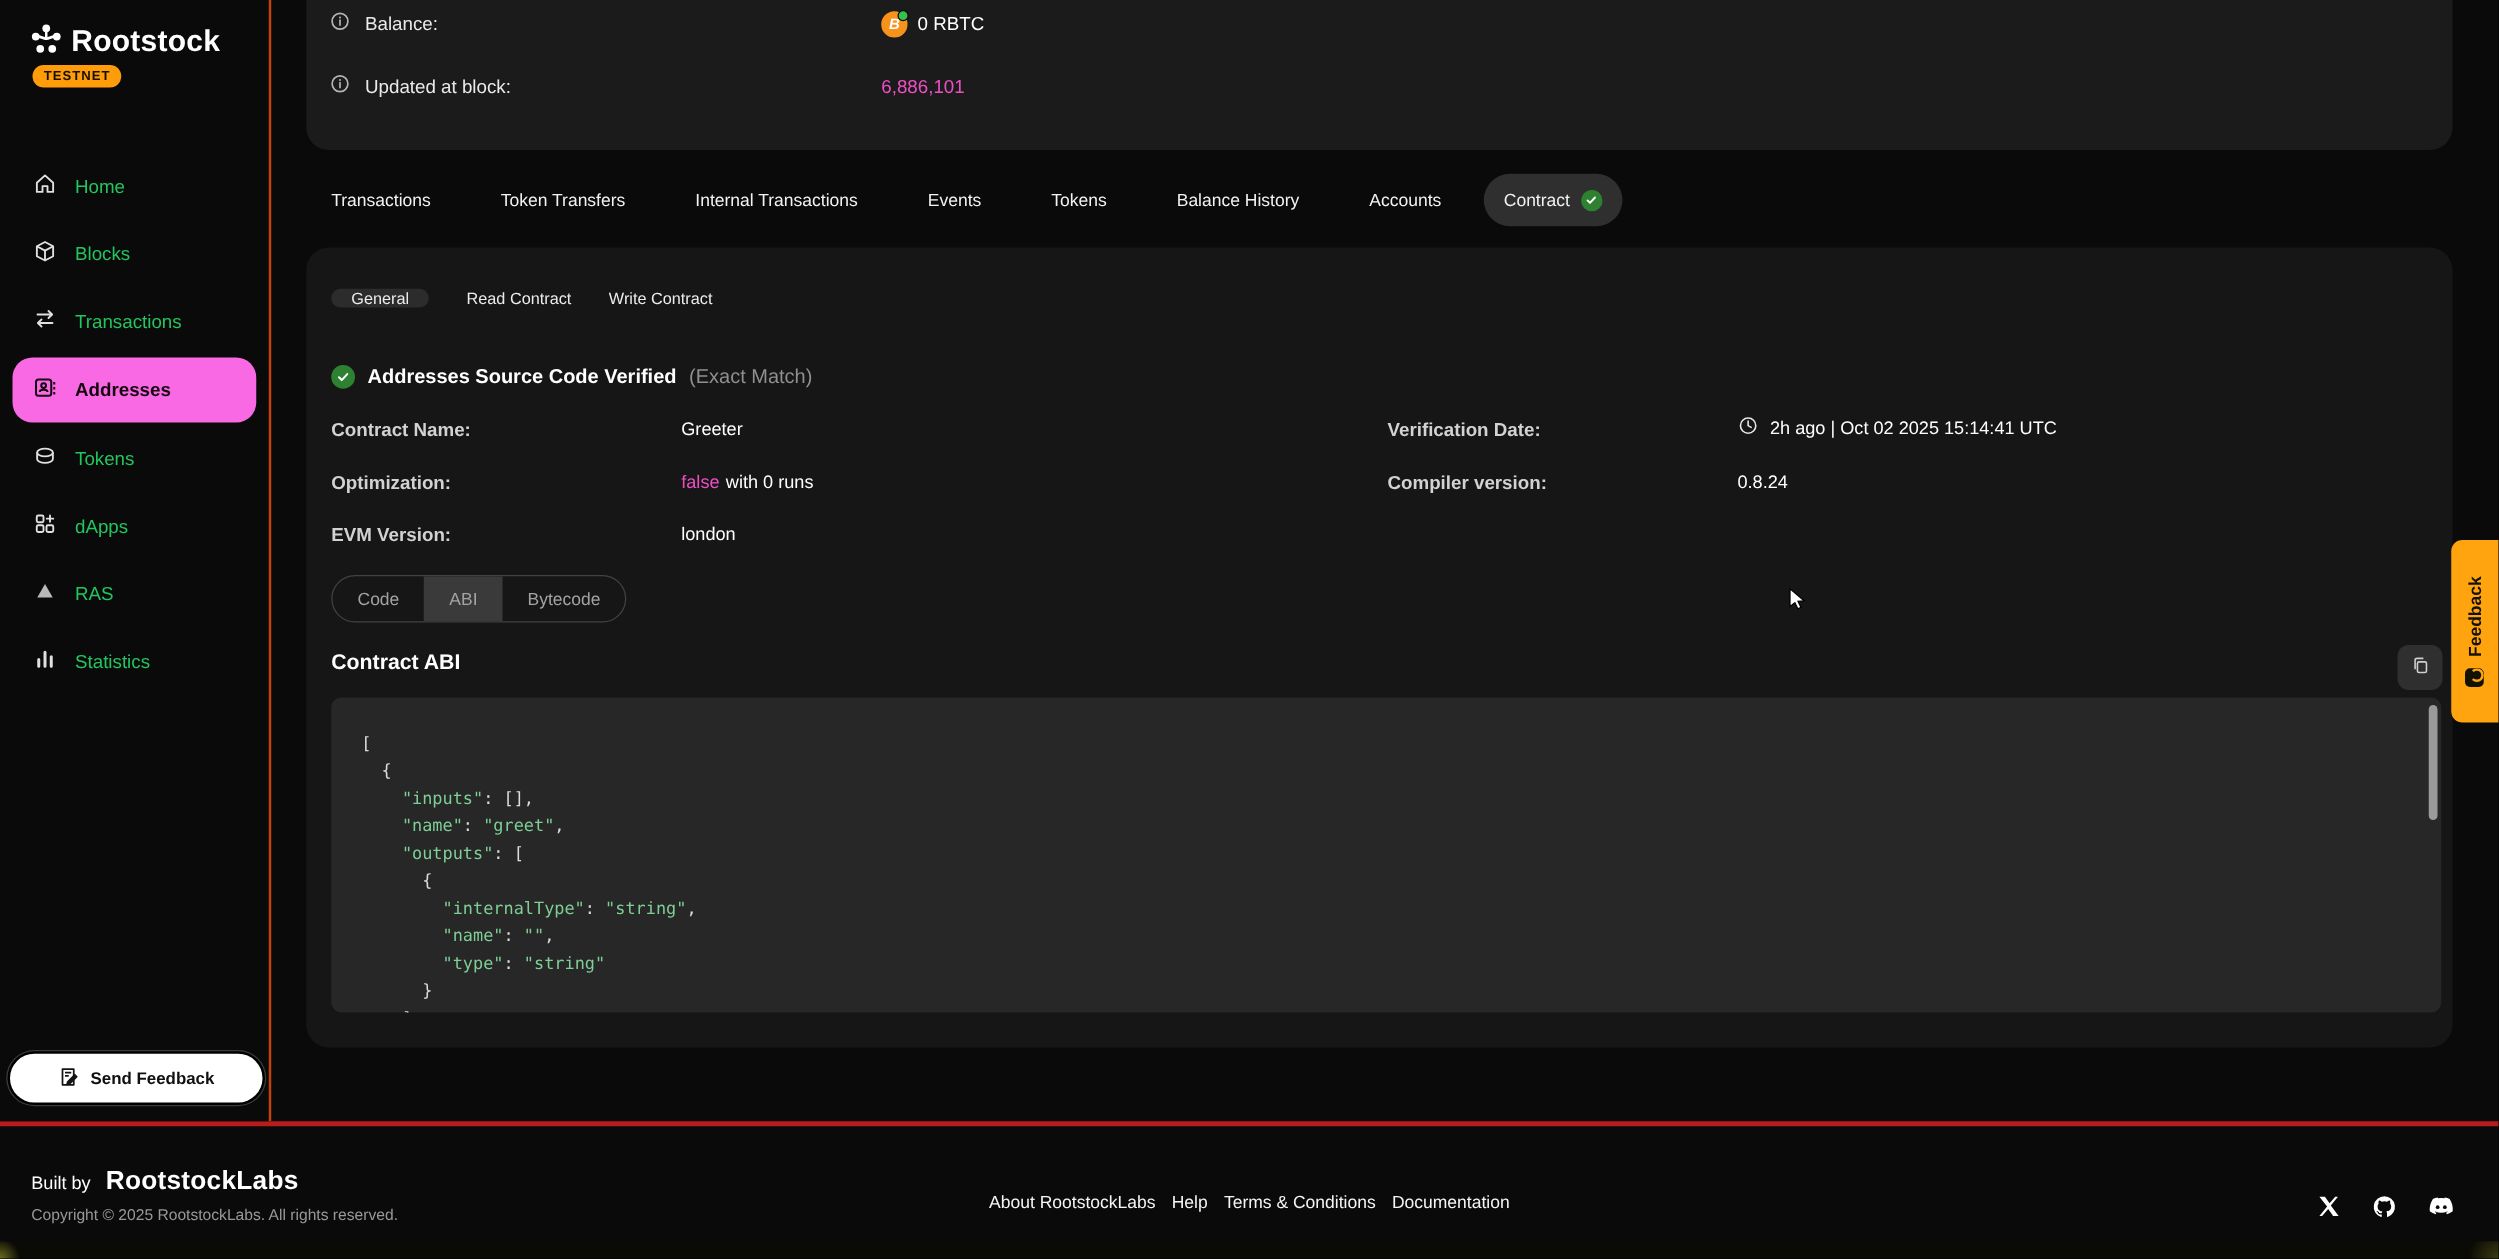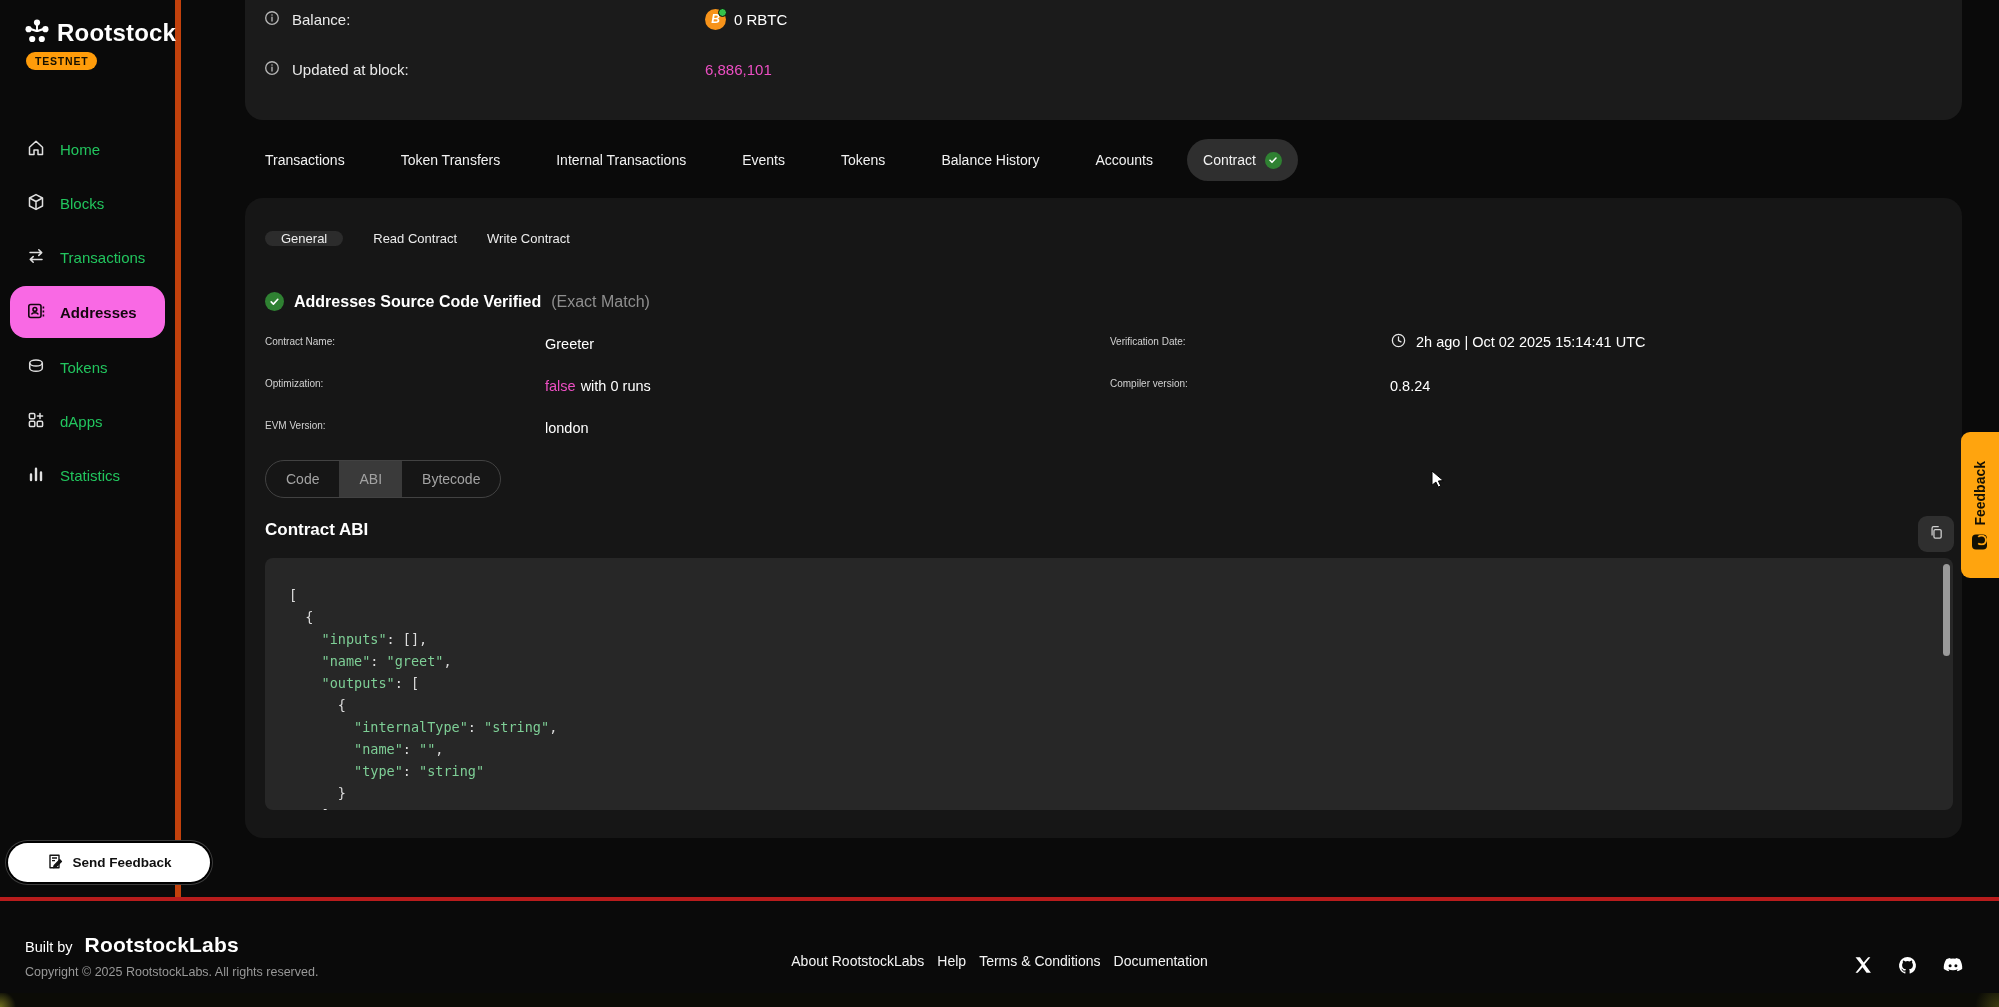--- a/index.html
+++ b/index.html
@@ -2,22 +2,22 @@
 <html><head>
 <meta charset="utf-8">
 <style>
   * { margin:0; padding:0; box-sizing:border-box; }
   html,body { background:#000; }
   .page {
     position:relative; width:1999px; height:1007px; overflow:hidden;
     background:#0a0a0a; font-family:"Liberation Sans", sans-serif; color:#fff;
   }
   
-  .sidebar { position:absolute; left:0; top:0; width:181px; height:897px;
-    background:#0a0a0a; border-right:6px solid #c2410c; z-index:5; }
+  .sidebar { position:absolute; left:0; top:0; width:217px; height:897px;
+    background:#0a0a0a; border-right:2px solid #c2410c; z-index:5; }
   .logo { position:absolute; left:24px; top:18px; display:flex; align-items:center; gap:7px; }
   .logo-text { font-size:24px; font-weight:700; letter-spacing:.2px; color:#fff; }
   .badge { position:absolute; left:26px; top:52px; background:#ff9c0a; color:#161000;
     font-size:10.5px; font-weight:700; letter-spacing:.8px; padding:3px 9px; border-radius:10px; }
   .nav { position:absolute; left:0; top:122px; width:100%; }
   .nav-item { display:flex; align-items:center; gap:14px; height:54px; padding-left:26px;
     font-size:15px; color:#22c55e; cursor:pointer; }
   .nav-item svg { flex:0 0 auto; }
   .nav-item.active { background:#f969e4; color:#14060f; border-radius:16px;
     margin:2px 10px; height:52px; padding-left:16px; font-weight:600; }
@@ -49,21 +49,21 @@
   
   .contract-card { position:absolute; left:245px; right:37px; top:198px; height:640px;
     background:#161616; border-radius:18px; }
   .subtabs { position:absolute; left:20px; top:33px; display:flex; align-items:center; gap:30px;
     font-size:13px; color:#ececec; }
   .subtab { cursor:pointer; }
   .subtab.active { background:#2c2c2c; padding:0 16px; border-radius:12px; }
   .verified { position:absolute; left:20px; top:94px; display:flex; align-items:center; gap:10px;
     font-size:16px; font-weight:700; }
   .verified .dim { font-weight:400; color:#8f8f8f; }
-  .frow { position:absolute; font-size:10px; }
+  .frow { position:absolute; font-size:15px;font-weight:bold; }
   .frow .lbl { color:#d2d2d2; }
   .fval { position:absolute; font-size:14.5px; color:#fff; display:flex; align-items:center; gap:9px; }
   .toggle { position:absolute; left:20px; top:262px; display:flex; align-items:stretch; height:38px;
     border:1px solid #424242; border-radius:19px; overflow:hidden; font-size:14px; color:#a3a3a3; }
   .seg { display:flex; align-items:center; padding:0 20px; cursor:pointer; }
   .seg.active { background:#3a3a3a; }
   .abi-heading { position:absolute; left:20px; top:322px; font-size:17px; font-weight:600; }
   .copy-btn { position:absolute; left:1673px; top:318px; width:36px; height:36px; background:#2f2f2f;
     border:none; border-radius:9px; display:flex; align-items:center; justify-content:center; cursor:pointer; }
   .code-block { position:absolute; left:20px; top:360px; width:1688px; height:252px;
@@ -160,20 +160,26 @@
       <div class="nav-item">
         <span><svg width="20" height="20" viewBox="0 0 20 20" fill="none" stroke="#e0e0e0" stroke-width="1.5" stroke-linecap="round">
               <rect x="3.4" y="3.4" width="5.4" height="5.4" rx="1.2"></rect>
               <rect x="3.4" y="11.2" width="5.4" height="5.4" rx="1.2"></rect>
               <rect x="11.2" y="11.2" width="5.4" height="5.4" rx="1.2"></rect>
               <path d="M14 3.4v5M11.4 5.9h5.2"></path>
             </svg></span>
         <span>dApps</span>
       </div>
       <div class="nav-item">
+        <span><svg width="20" height="20" viewBox="0 0 20 20">
+              <path d="M10 4.2 16.2 15H3.8z" fill="#b9b9b9"></path>
+            </svg></span>
+        <span>RAS</span>
+      </div>
+      <div class="nav-item">
         <span><svg width="20" height="20" viewBox="0 0 20 20" fill="none" stroke="#e0e0e0" stroke-width="2.4" stroke-linecap="round">
               <path d="M5 16v-5.5M10 16V4.8M15 16V8.4"></path>
             </svg></span>
         <span>Statistics</span>
       </div>
     </nav>
 
     <button class="send-feedback">
       <span><svg width="17" height="17" viewBox="0 0 17 17" fill="none" stroke="#141414" stroke-width="1.4" stroke-linejoin="round">
             <path d="M4 2.2h9v12.6H4z"></path>

